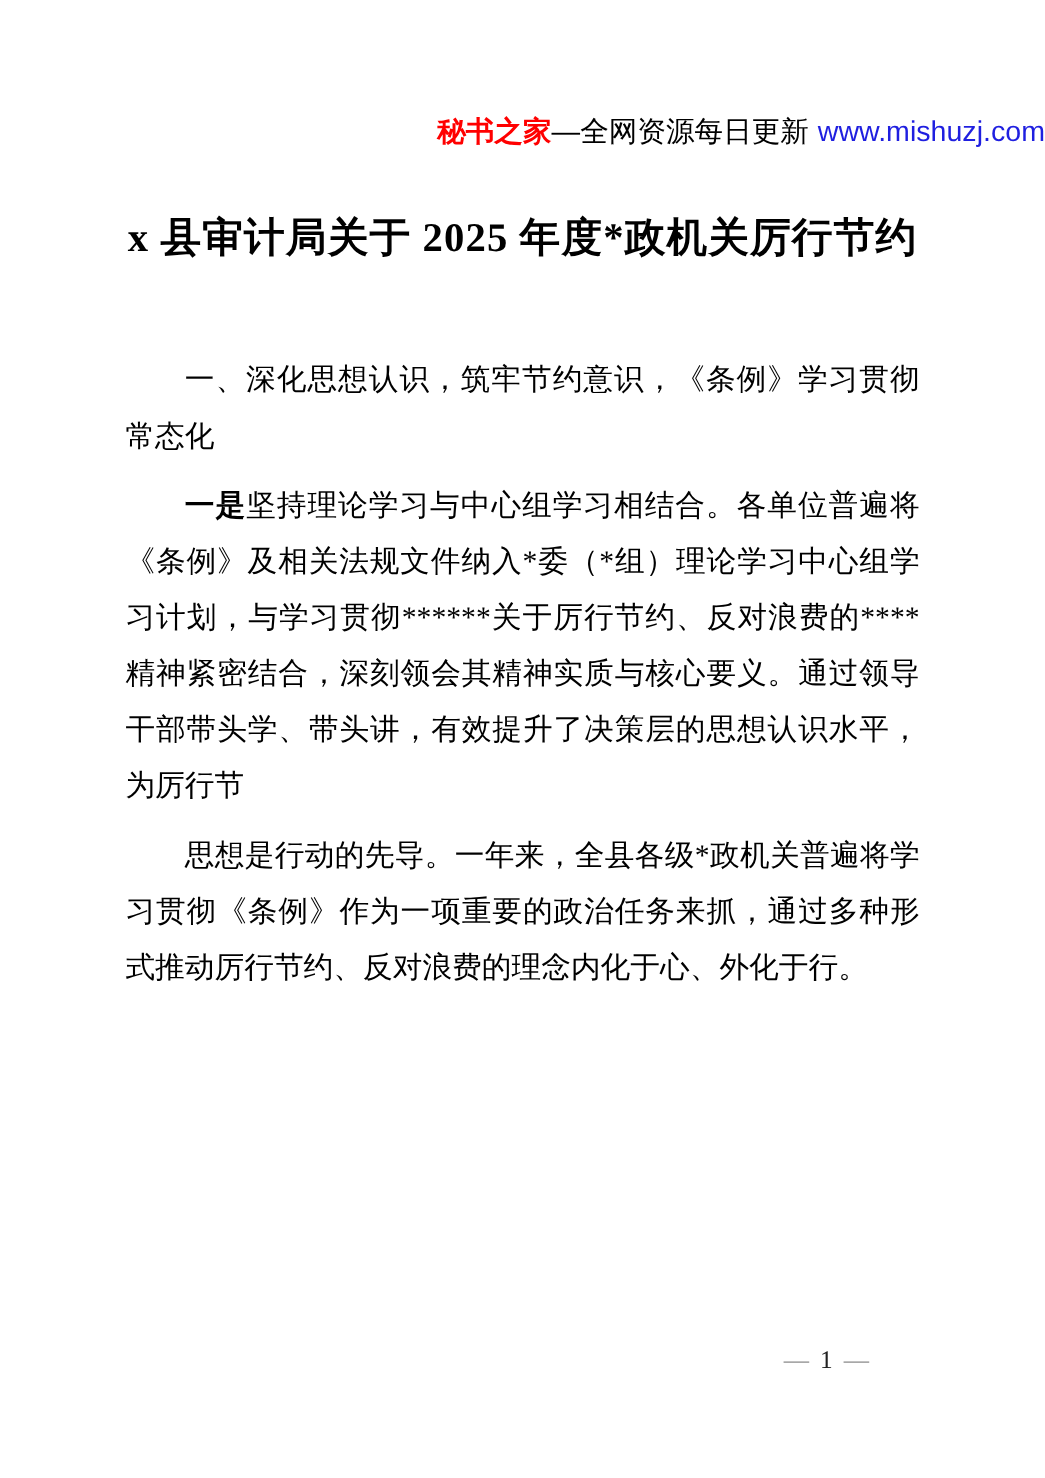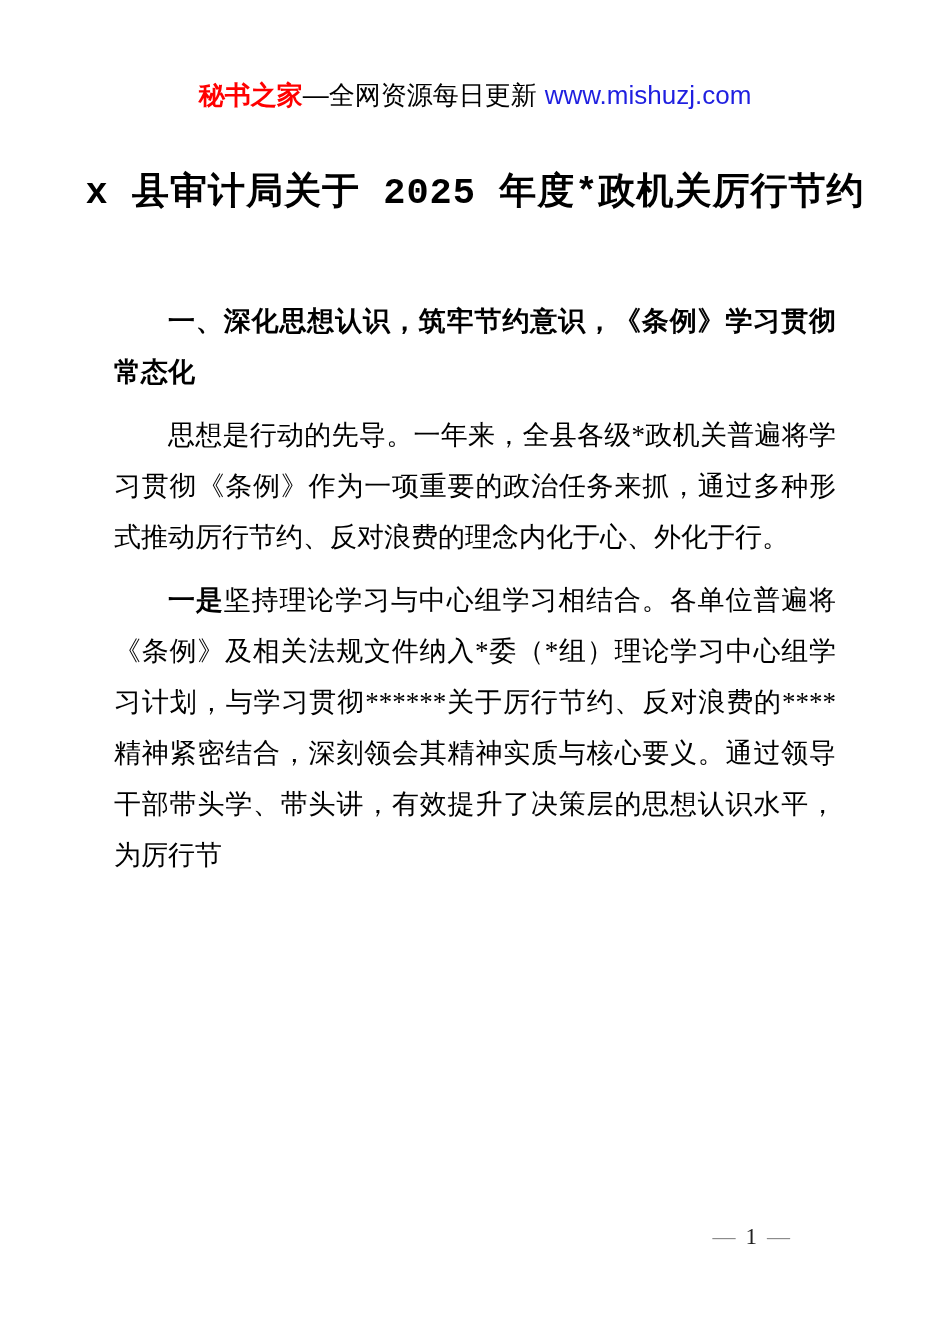--- a/index.html
+++ b/index.html
@@ -10,22 +10,22 @@
   }
   .page {
     position: relative;
     width: 950px;
     height: 1344px;
     background: #ffffff;
     overflow: hidden;
   }
   
   .site-banner {
-    margin-top: 76px;
-    text-align: center;
+    margin-top: 100px;
+    text-align: right;
     font-family: "Liberation Sans", sans-serif;
     font-size: 26px;
     line-height: 38px;
     white-space: nowrap;
   }
   .site-banner .brand {
     color: #ff0000;
     font-weight: bold;
   }
   .site-banner .tagline {
@@ -34,21 +34,21 @@
   }
   .site-banner .site-url {
     color: #1f1fe0;
     text-decoration: none;
     margin-left: 8px;
   }
   
   .doc-title {
     margin-top: 46px;
     text-align: center;
-    font-family: Liberation Mono, monospace;
+    font-family: Liberation Serif, serif;
     font-weight: bold;
     font-size: 37px;
     line-height: 66px;
     color: #000000;
     letter-spacing: 1px;
   }
   
   .doc-body {
     margin: 70px 114px 0 114px;
     width: 722px;
@@ -59,21 +59,21 @@
     line-height: 51px;
     text-align: justify;
     text-indent: 2em;
     margin: 0 0 12px 0;
     font-family: "Liberation Serif", serif;
   }
   .doc-body p .lead {
     font-weight: bold;
   }
   .section-heading {
-    font-weight: bold;
+    font-weight: normal;
   }
   
   .page-number {
     position: absolute;
     top: 1222px;
     right: 150px;
     font-family: "Liberation Serif", serif;
     font-size: 23px;
     line-height: 30px;
     color: #222222;
@@ -98,24 +98,24 @@
 
   <div class="doc-title">
     <div>x 县审计局关于 2025 年度*政机关厉行节约</div>
   </div>
 
   <div class="doc-body">
     <p class="section-heading">
       <span>一、深化思想认识，筑牢节约意识，《条例》学习贯彻常态化</span>
     </p>
     <p>
-      <span>思想是行动的先导。一年来，全县各级*政机关普遍将学习贯彻《条例》作为一项重要的政治任务来抓，通过多种形式推动厉行节约、反对浪费的理念内化于心、外化于行。</span>
+      <b class="lead">一是</b><span>坚持理论学习与中心组学习相结合。各单位普遍将《条例》及相关法规文件纳入*委（*组）理论学习中心组学习计划，与学习贯彻******关于厉行节约、反对浪费的****精神紧密结合，深刻领会其精神实质与核心要义。通过领导干部带头学、带头讲，有效提升了决策层的思想认识水平，为厉行节</span>
     </p>
     <p>
-      <b class="lead">一是</b><span>坚持理论学习与中心组学习相结合。各单位普遍将《条例》及相关法规文件纳入*委（*组）理论学习中心组学习计划，与学习贯彻******关于厉行节约、反对浪费的****精神紧密结合，深刻领会其精神实质与核心要义。通过领导干部带头学、带头讲，有效提升了决策层的思想认识水平，为厉行节</span>
+      <span>思想是行动的先导。一年来，全县各级*政机关普遍将学习贯彻《条例》作为一项重要的政治任务来抓，通过多种形式推动厉行节约、反对浪费的理念内化于心、外化于行。</span>
     </p>
   </div>
 
   <div class="page-number">
     <span class="dash">—</span><span class="num">1</span><span class="dash">—</span>
   </div>
 
 </div>
 
 </body></html>

